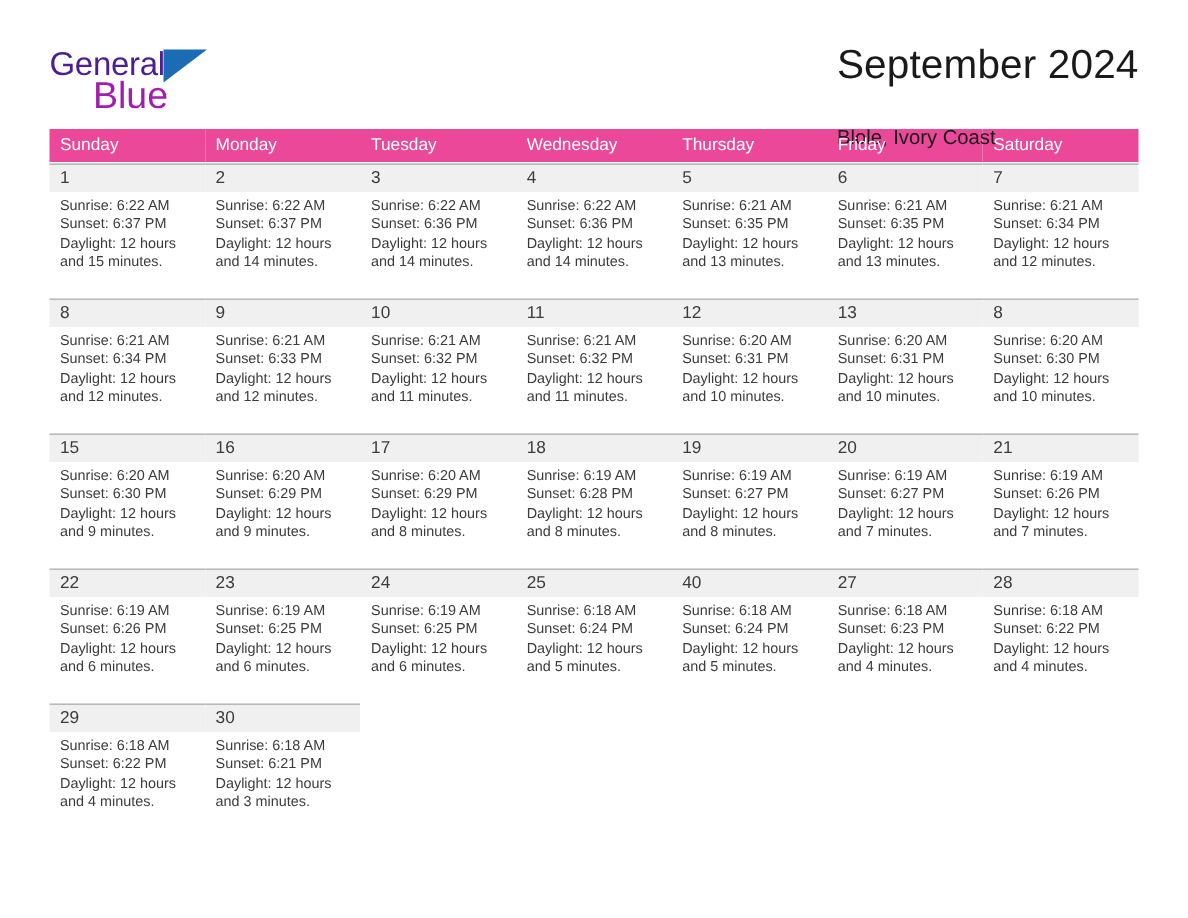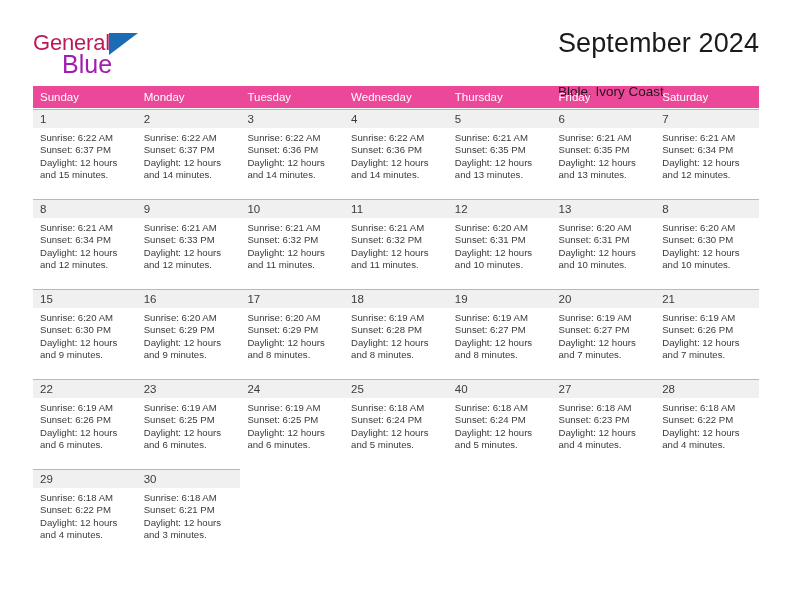--- a/index.html
+++ b/index.html
@@ -30,21 +30,21 @@
     width: 150px;
     padding-top: 6px;
   }
   .logo-row1 {
     display: flex;
     align-items: flex-start;
     line-height: 1;
   }
   .logo-general {
     font-size: 22px;
-    color: #be185d;
+    color: #4c1d95;
     letter-spacing: -0.2px;
     font-family: "Liberation Sans", sans-serif;
   }
   .logo-flag {
     width: 0;
     height: 0;
     border-left: 29px solid #1c6cb5;
     border-bottom: 22px solid transparent;
     margin-left: -1px;
     margin-top: 1px;

